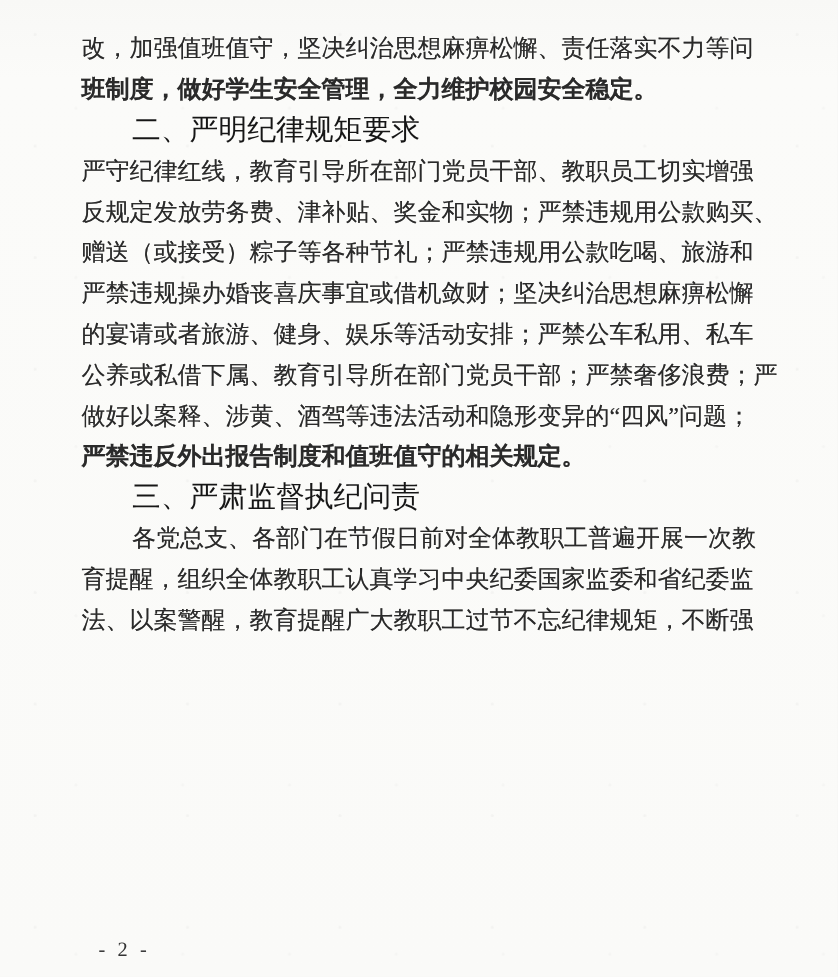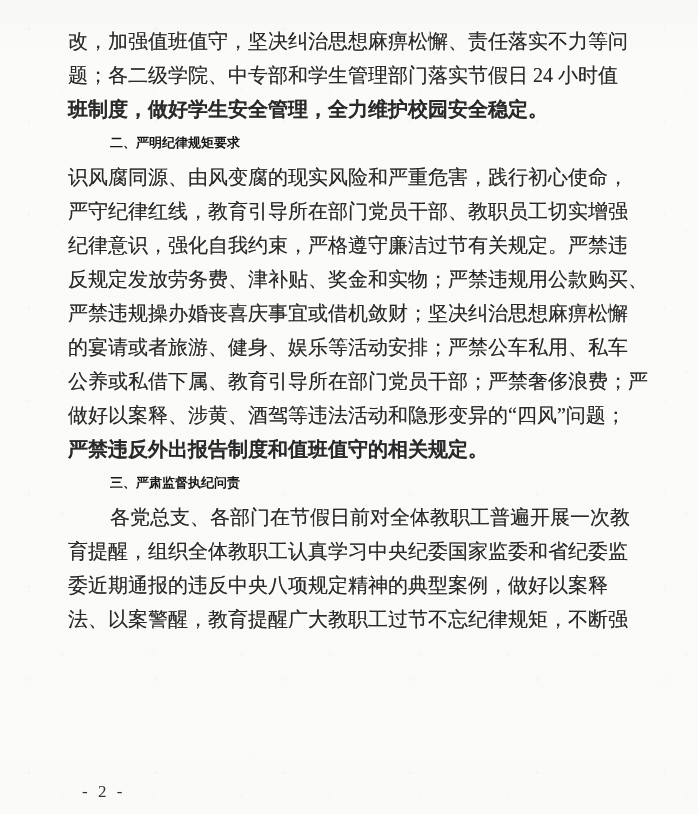--- a/index.html
+++ b/index.html
@@ -44,53 +44,50 @@
   .line.end {
     text-align-last: left;
     font-weight: bold;
     -moz-text-align-last: left;
   }
   .line.indent {
     padding-left: 42px;
   }
   .line.heading {
     font-family: "Liberation Sans", "DejaVu Sans", sans-serif;
-    font-weight: 700;
+    font-weight: 400;
     color: #161616;
-    font-size: 13px;
+    font-size: 24px;
     text-shadow: none;
   }
   .footer {
     position: absolute;
     left: 82px;
     top: 782px;
     font-size: 17px;
     letter-spacing: 3px;
     color: #333333;
     font-family: "Liberation Serif", "DejaVu Serif", serif;
   }
 </style>
 </head>
 <body>
 
 <div class="page">
   <div class="textblock">
     <div class="line">改，加强值班值守，坚决纠治思想麻痹松懈、责任落实不力等问</div>
-    <div class="line">题；各二级学院、中专部和学生管理部门落实节假日 24 小时值</div>
     <div class="line end">班制度，做好学生安全管理，全力维护校园安全稳定。</div>
     <div class="line heading indent end">二、严明纪律规矩要求</div>
-    <div class="line">识风腐同源、由风变腐的现实风险和严重危害，践行初心使命，</div>
     <div class="line">严守纪律红线，教育引导所在部门党员干部、教职员工切实增强</div>
-    <div class="line">纪律意识，强化自我约束，严格遵守廉洁过节有关规定。严禁违</div>
     <div class="line">反规定发放劳务费、津补贴、奖金和实物；严禁违规用公款购买、</div>
+    <div class="line">赠送（或接受）粽子等各种节礼；严禁违规用公款吃喝、旅游和</div>
     <div class="line">严禁违规操办婚丧喜庆事宜或借机敛财；坚决纠治思想麻痹松懈</div>
     <div class="line">的宴请或者旅游、健身、娱乐等活动安排；严禁公车私用、私车</div>
     <div class="line">公养或私借下属、教育引导所在部门党员干部；严禁奢侈浪费；严</div>
     <div class="line">做好以案释、涉黄、酒驾等违法活动和隐形变异的“四风”问题；</div>
     <div class="line end">严禁违反外出报告制度和值班值守的相关规定。</div>
     <div class="line heading indent end">三、严肃监督执纪问责</div>
     <div class="line indent">各党总支、各部门在节假日前对全体教职工普遍开展一次教</div>
     <div class="line">育提醒，组织全体教职工认真学习中央纪委国家监委和省纪委监</div>
-    <div class="line">委近期通报的违反中央八项规定精神的典型案例，做好以案释</div>
     <div class="line">法、以案警醒，教育提醒广大教职工过节不忘纪律规矩，不断强</div>
   </div>
   <div class="footer">- 2 -</div>
 </div>
 
 </body></html>

